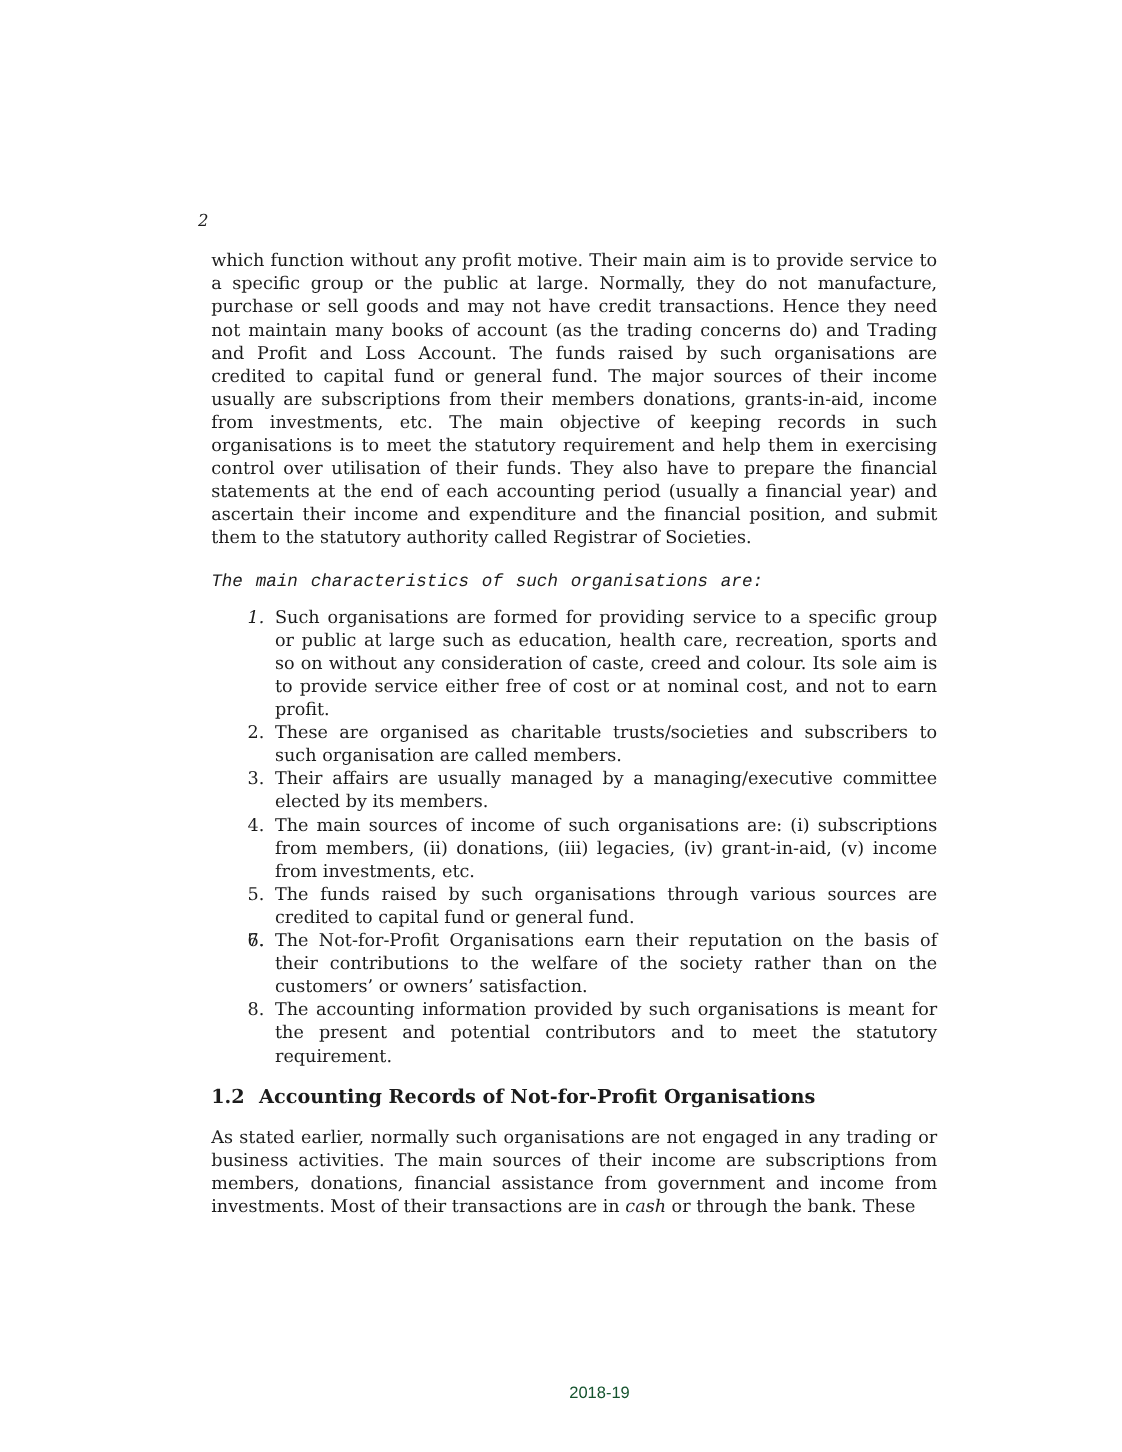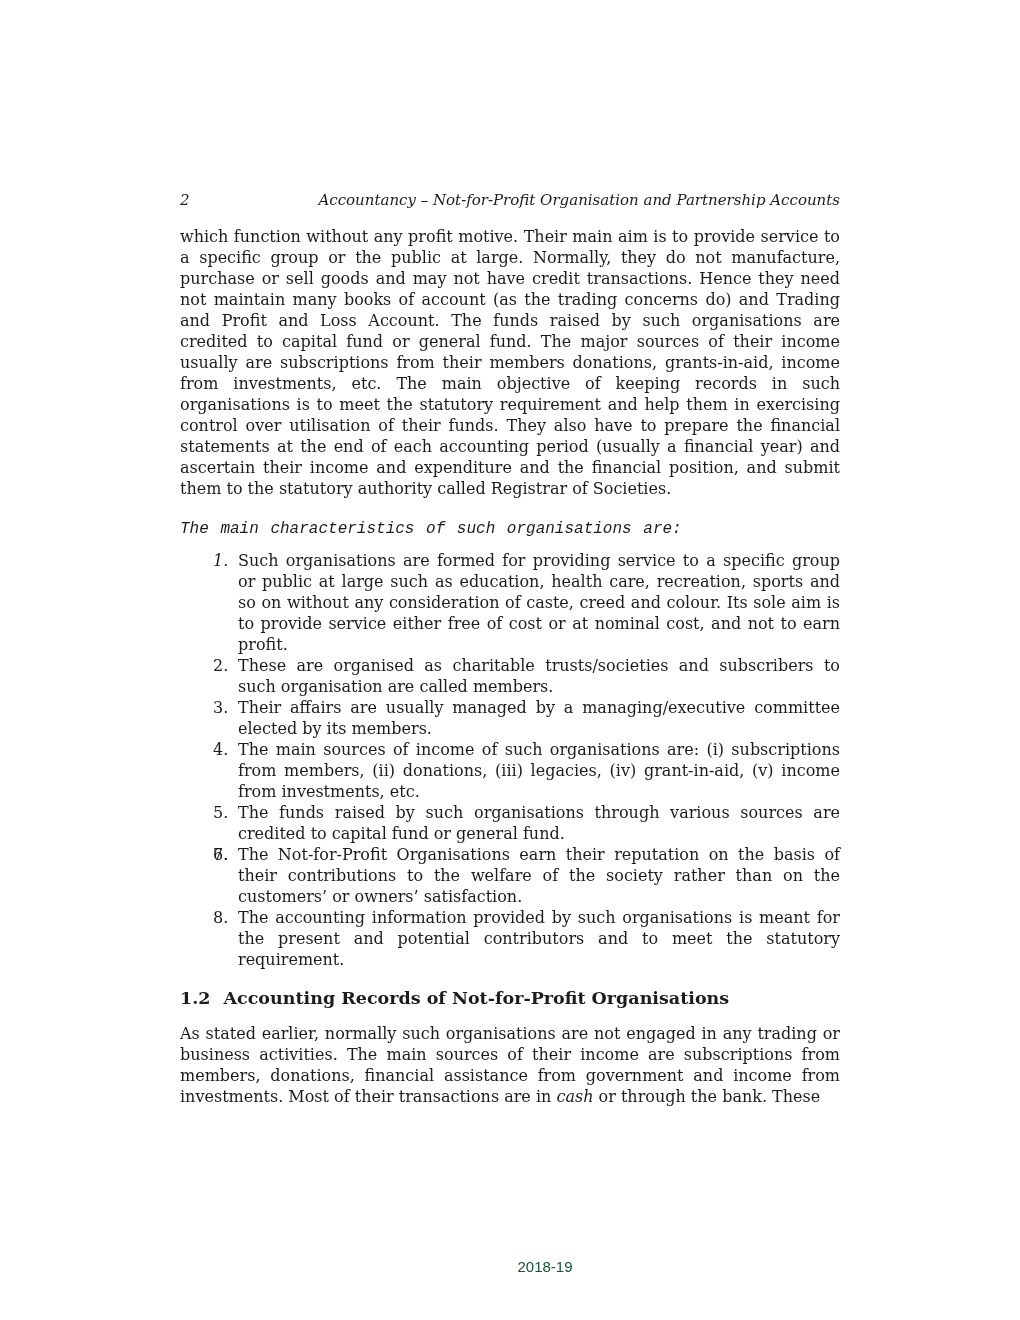--- a/index.html
+++ b/index.html
@@ -22,21 +22,21 @@
     display: flex;
     justify-content: space-between;
     align-items: baseline;
     font-style: italic;
     font-size: 15px;
     line-height: 20px;
   }
   .content {
     position: absolute;
     top: 226px;
-    left: 180px;
+    left: 192px;
     width: 660px;
     font-size: 16px;
     line-height: 21px;
   }
   .body-text {
     text-align: justify;
   }
   .intro {
     margin-bottom: 20px;
   }
@@ -83,21 +83,20 @@
     margin-left: 35px;
   }
 </style>
 </head>
 <body>
 
 <div class="page">
 
   <header class="running-header">
     <span class="page-num">2</span>
-    <span class="header-title">Accountancy – Not-for-Profit Organisation and Partnership Accounts</span>
   </header>
 
   <main class="content">
 
     <p class="body-text intro">which function without any profit motive. Their main aim is to provide service to a specific group or the public at large. Normally, they do not manufacture, purchase or sell goods and may not have credit transactions. Hence they need not maintain many books of account (as the trading concerns do) and Trading and Profit and Loss Account. The funds raised by such organisations are credited to capital fund or general fund. The major sources of their income usually are subscriptions from their members donations, grants-in-aid, income from investments, etc. The main objective of keeping records in such organisations is to meet the statutory requirement and help them in exercising control over utilisation of their funds. They also have to prepare the financial statements at the end of each accounting period (usually a financial year) and ascertain their income and expenditure and the financial position, and submit them to the statutory authority called Registrar of Societies.</p>
 
     <p class="char-intro">The main characteristics of such organisations are:</p>
 
     <ol class="char-list">
       <li class="char-item">

